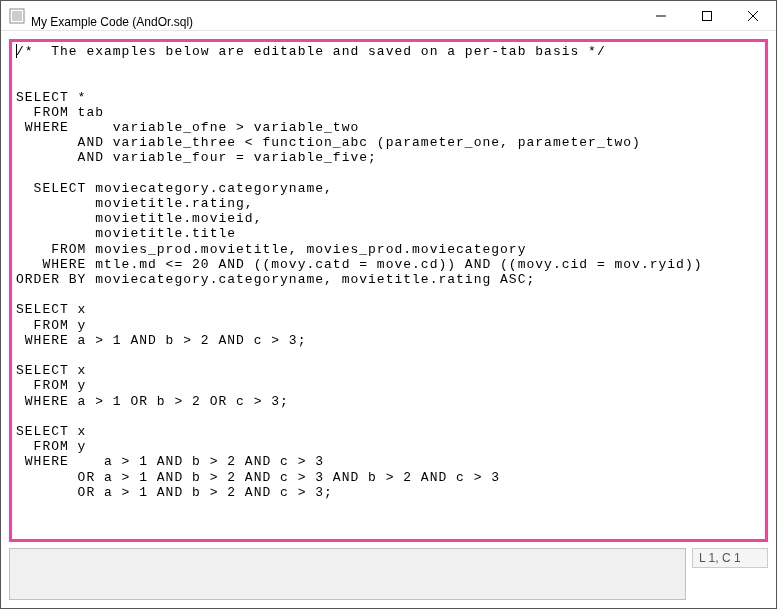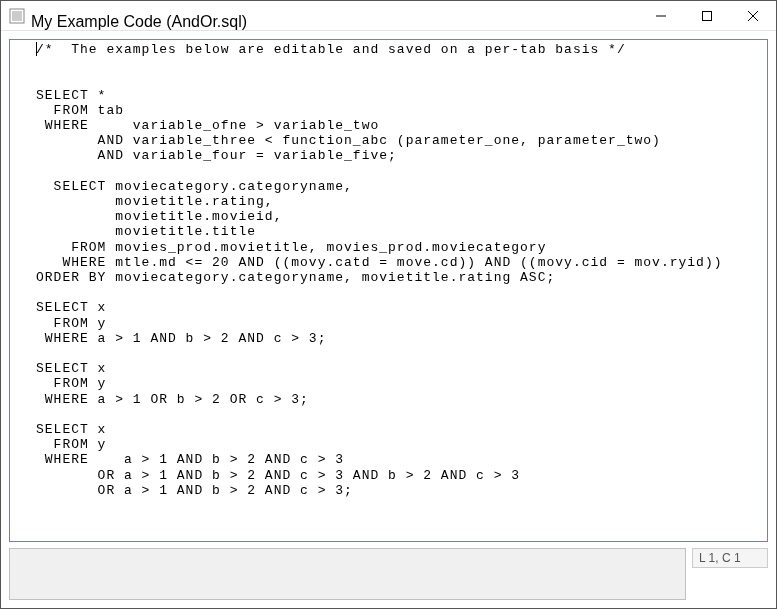--- a/index.html
+++ b/index.html
@@ -21,21 +21,21 @@
       border-bottom: 1px solid #e5e5e5;
     }
     .titlebar .app-icon {
       width: 16px;
       height: 16px;
       margin-right: 6px;
       display: inline-flex;
     }
     .titlebar .title-text {
       flex: 1;
-      font-size: 16px;
+      font-size: 12px;
       color: #000;
       margin-top: 12px;
     }
     .win-controls {
       display: flex;
       height: 100%;
     }
     .win-btn {
       width: 46px;
       height: 100%;
@@ -47,25 +47,24 @@
     }
     .win-btn svg { display: block; }
     .content-area {
       padding: 8px;
       height: calc(100% - 30px);
       display: flex;
       flex-direction: column;
     }
     .editor-wrap {
       flex: 1;
-      border: 1px solid #ec4899;
+      border: 3px solid #ec4899;
       position: relative;
       background: #fff;
       overflow: hidden;
-      padding-left: 22px;
     }
     .editor {
       width: 100%;
       height: 100%;
       font-family: Consolas, "Courier New", monospace;
       font-size: 13px;
       line-height: 15.2px;
       letter-spacing: 1px;
       white-space: pre;
       padding: 2px 4px;

